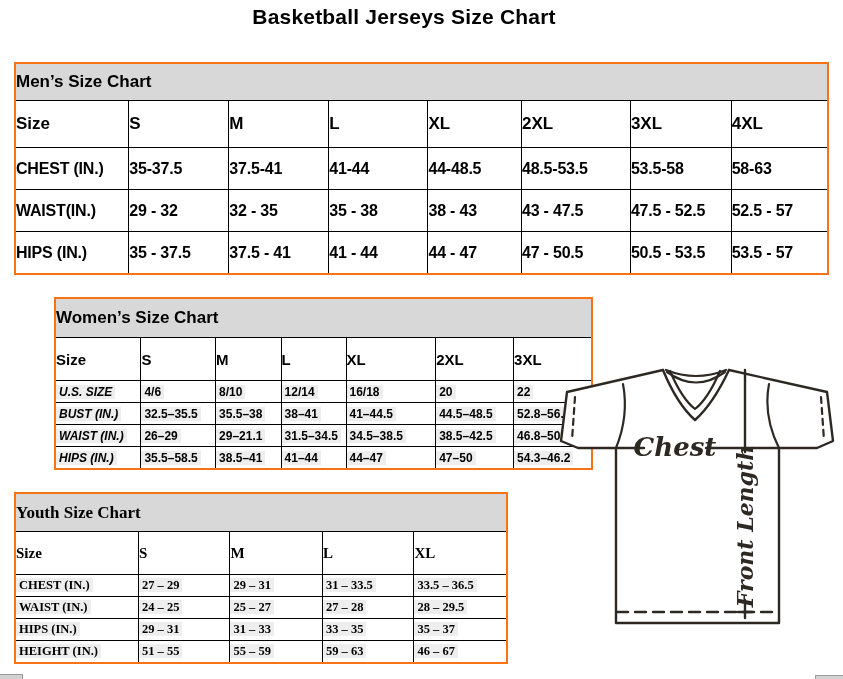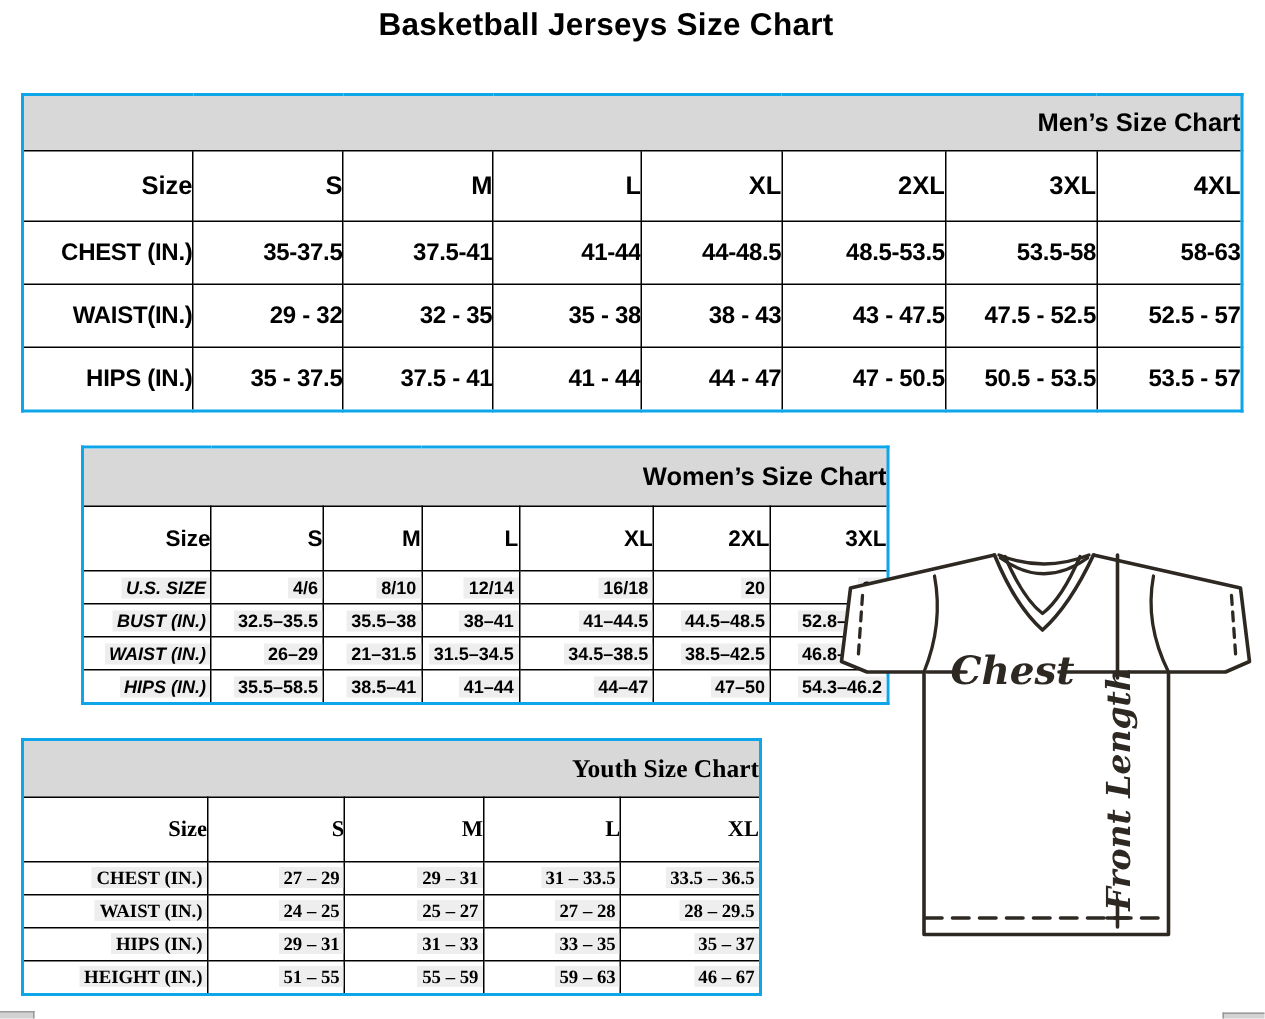--- a/index.html
+++ b/index.html
@@ -6,21 +6,21 @@
   body{
     width:843px;height:679px;position:relative;background:#ffffff;
     font-family:"Liberation Sans",sans-serif;color:#000;overflow:hidden;
   }
   .page-title{
     position:absolute;left:0;top:5px;width:808px;text-align:center;
     font-size:21px;font-weight:bold;letter-spacing:.2px;
   }
   table.sizechart{
     position:absolute;border-collapse:collapse;table-layout:fixed;
-    border:2px solid #0ea5e9;font-weight:bold;text-align:right;
+    border:2px solid #f97316;font-weight:bold;text-align:left;
   }
   table.sizechart td{border:1px solid #000;padding:0;overflow:hidden;white-space:nowrap;}
   tr.band td{background:#d8d8d8;font-size:17px;}
   
   #men{left:14px;top:62px;width:815px;}
   #men tr.band td{height:36px;}
   #men tr.sizes td{height:46px;font-size:17px;}
   #men tr.data td{height:41px;font-size:16px;letter-spacing:-.2px;}
   
   #women{left:14px;top:297px;width:539px;margin-left:40px;}
@@ -145,21 +145,21 @@
     <td><span class="hl">32.5–35.5</span></td>
     <td><span class="hl">35.5–38</span></td>
     <td><span class="hl">38–41</span></td>
     <td><span class="hl">41–44.5</span></td>
     <td><span class="hl">44.5–48.5</span></td>
     <td><span class="hl">52.8–56.5</span></td>
   </tr>
   <tr class="data">
     <td class="lbl"><span class="hl">WAIST (IN.)</span></td>
     <td><span class="hl">26–29</span></td>
-    <td><span class="hl">21–31.5</span></td>
+    <td><span class="hl">29–21.1</span></td>
     <td><span class="hl">31.5–34.5</span></td>
     <td><span class="hl">34.5–38.5</span></td>
     <td><span class="hl">38.5–42.5</span></td>
     <td><span class="hl">46.8–50.3</span></td>
   </tr>
   <tr class="data">
     <td class="lbl"><span class="hl">HIPS (IN.)</span></td>
     <td><span class="hl">35.5–58.5</span></td>
     <td><span class="hl">38.5–41</span></td>
     <td><span class="hl">41–44</span></td>

